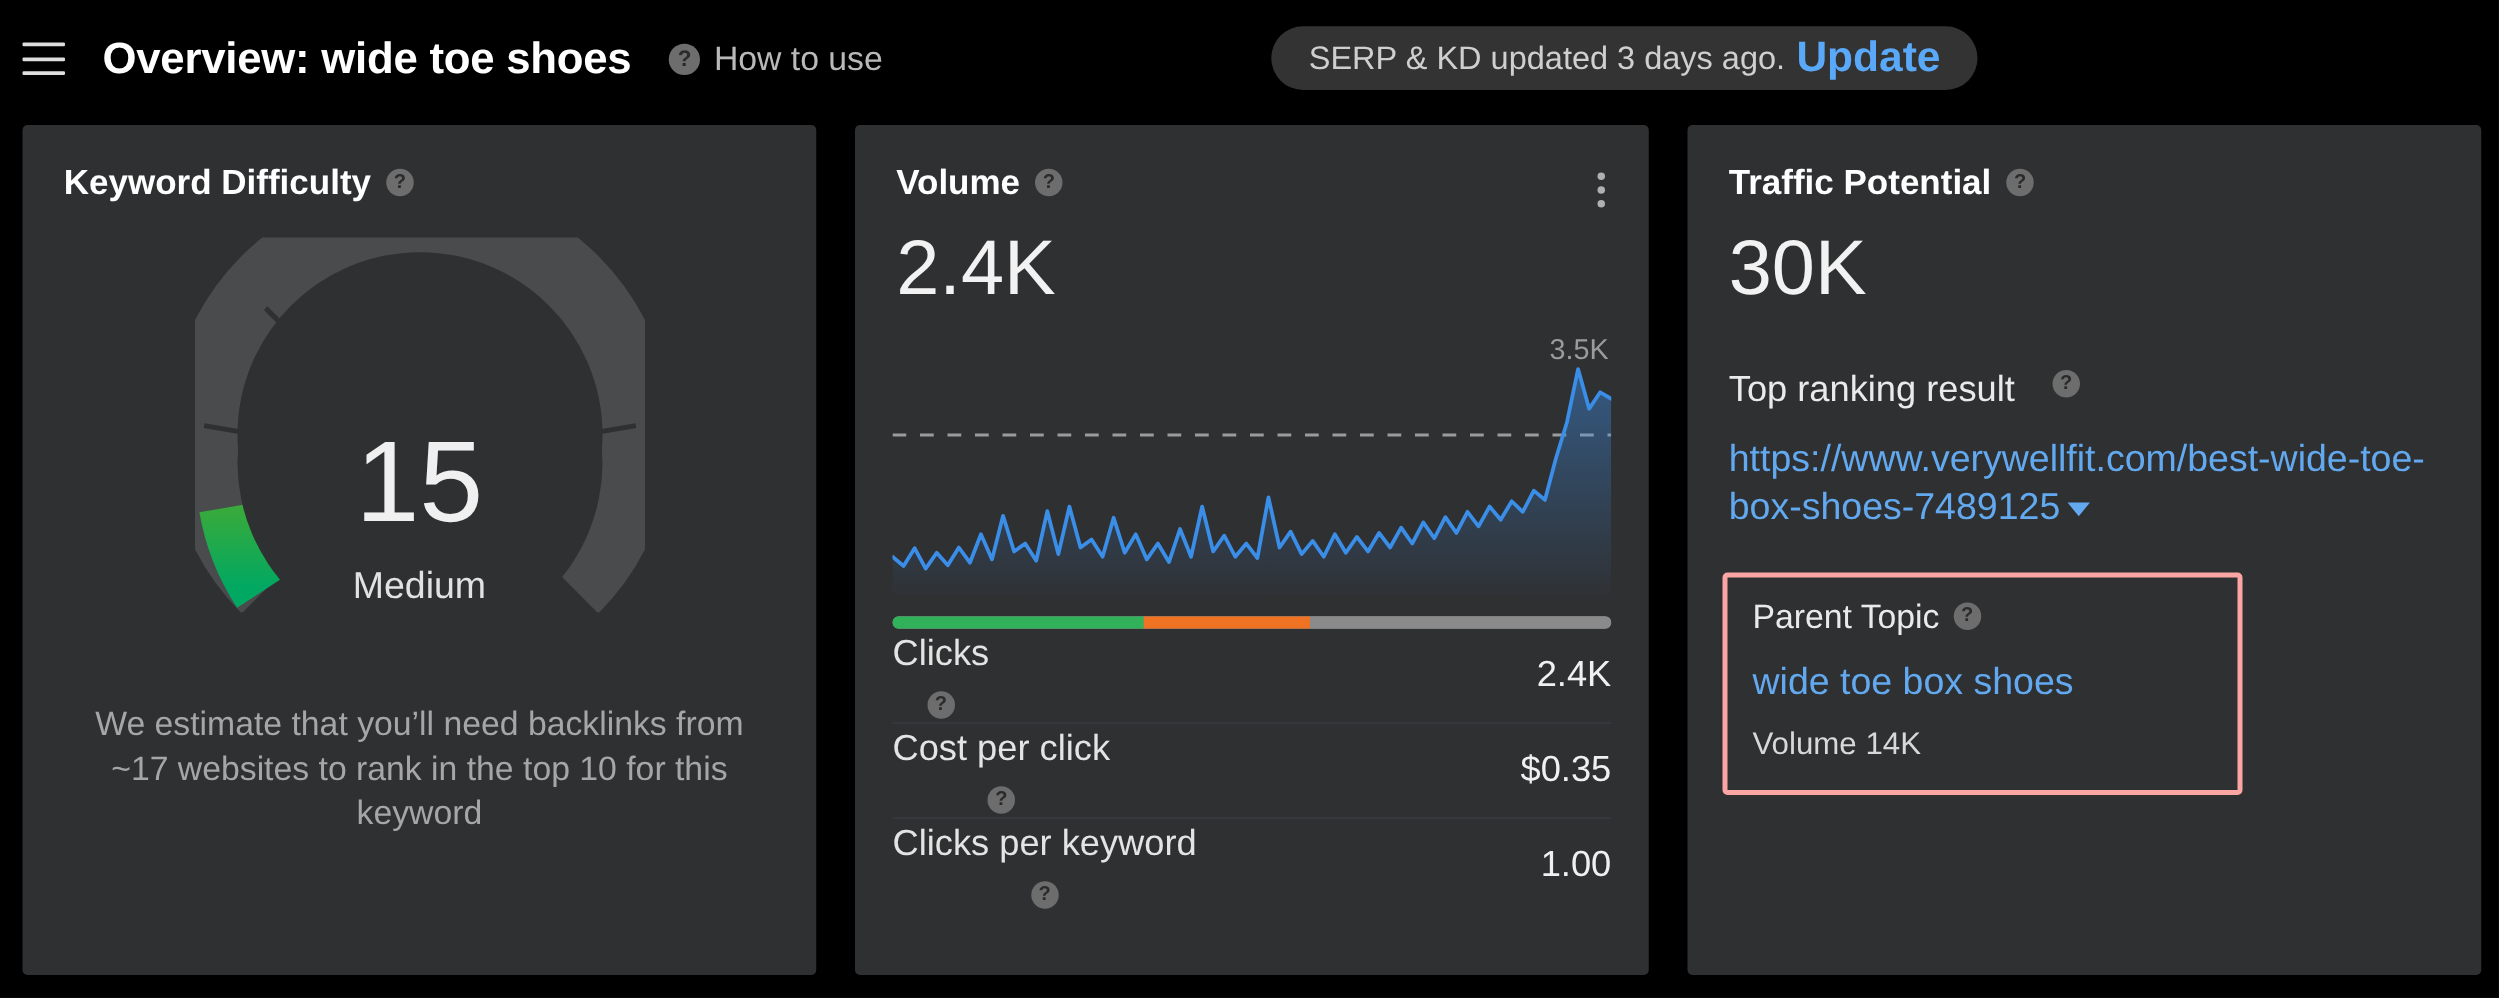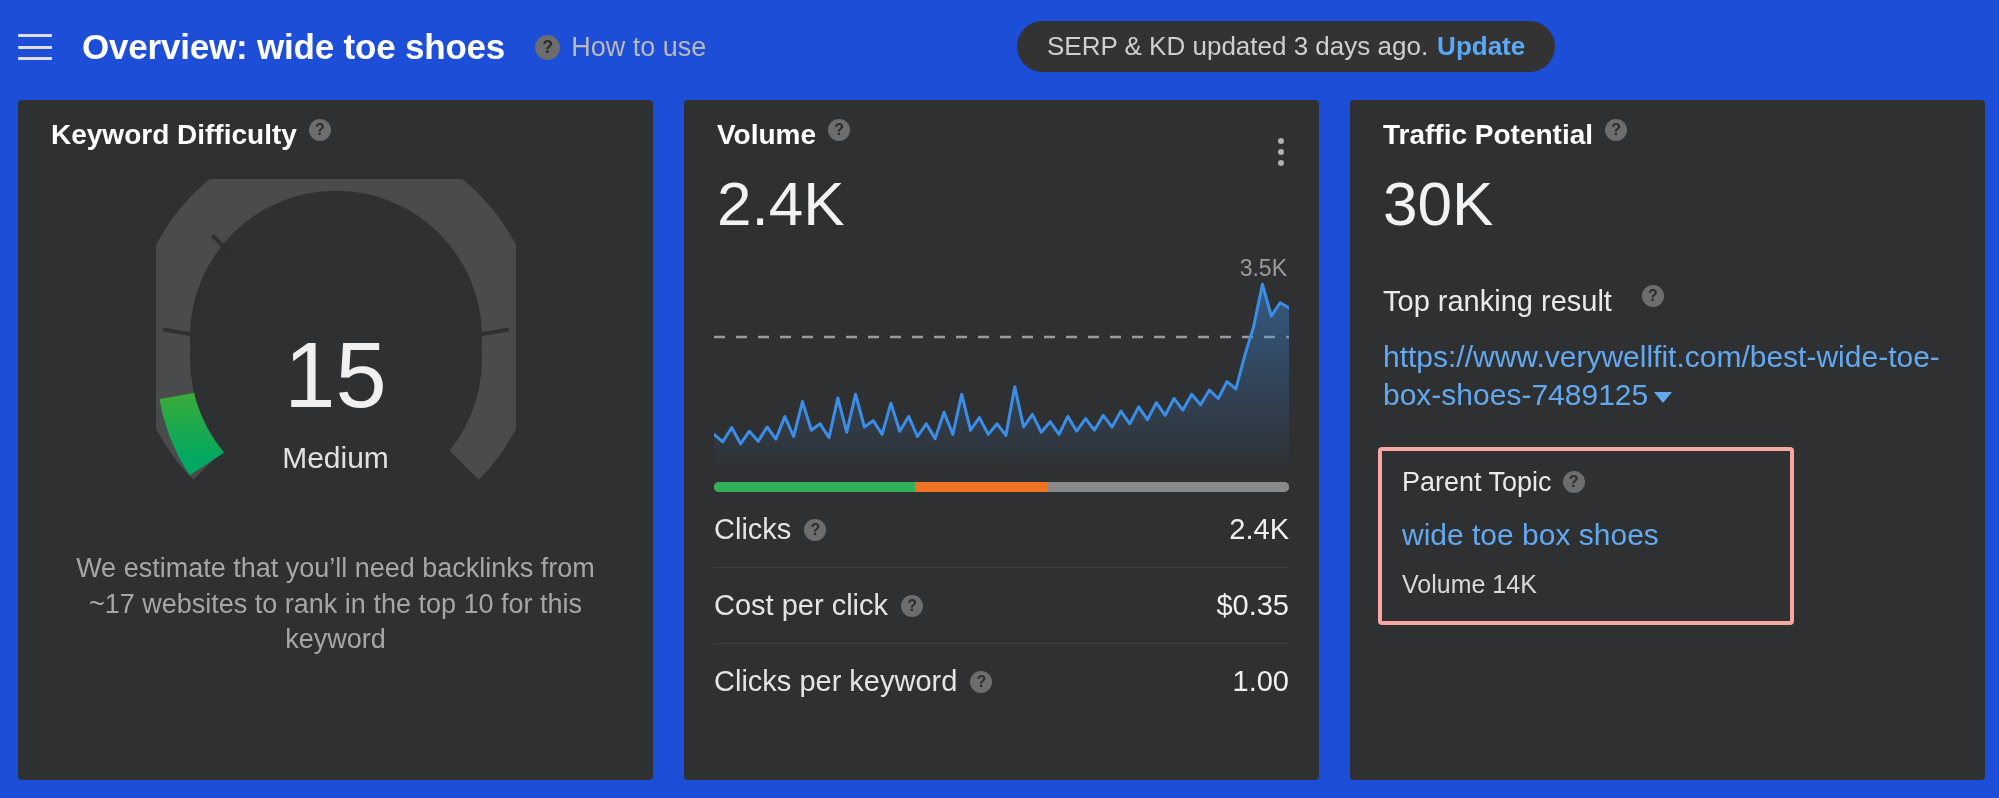--- a/index.html
+++ b/index.html
@@ -3,21 +3,21 @@
 <meta charset="utf-8">
 <style>
   html,body{margin:0;padding:0;}
   body{
     width:1999px;height:798px;
     background:#1c1c1c;
     font-family:"Liberation Sans", sans-serif;
     color:#e8e8e8;
     overflow:hidden;
   }
-  .page{position:relative;width:1999px;height:798px;background:#1d4ed8;}
+  .page{position:relative;width:1999px;height:798px;background:#000000;}
 
   
   .header{
     position:absolute;left:0;top:0;width:1999px;height:94px;
     display:flex;align-items:center;
   }
   .hamburger{
     width:34px;height:26px;margin-left:18px;margin-right:30px;
     display:flex;flex-direction:column;justify-content:space-between;
     cursor:pointer;flex:0 0 auto;
@@ -38,36 +38,36 @@
     flex:0 0 auto;display:inline-block;
   }
   .qmark.sm{width:22px;height:22px;line-height:22px;font-size:16px;}
   .update-pill{
     position:absolute;left:1017px;top:21px;
     height:51px;border-radius:26px;background:#333333;
     display:flex;align-items:center;padding:0 30px;white-space:nowrap;
     cursor:pointer;
   }
   .update-pill .txt{font-size:26px;color:#cfcfcf;}
-  .update-pill .act{font-size:26px;color:#5aa9f8;font-weight:bold;margin-left:9px;}
+  .update-pill .act{font-size:34px;color:#5aa9f8;font-weight:bold;margin-left:9px;}
 
   
   .cards{position:absolute;left:0;top:100px;width:1999px;height:690px;}
   .card{
     position:absolute;top:0;background:#2f3032;border-radius:4px;height:680px;
     overflow:hidden;
   }
   .card-kd{left:18px;width:635px;}
   .card-vol{left:684px;width:635px;}
   .card-tp{left:1350px;width:635px;}
 
   .card-title{
-    display:flex;align-items:flex-start;gap:12px;
+    display:flex;align-items:center;gap:12px;
     font-size:28px;font-weight:bold;color:#ffffff;
-    margin:19px 0 0 33px;
+    margin:30px 0 0 33px;
   }
   .card-kebab{
     position:absolute;right:34px;top:38px;width:8px;cursor:pointer;
     display:flex;flex-direction:column;gap:5px;align-items:center;
   }
   .card-kebab i{width:6px;height:6px;border-radius:50%;background:#b0b0b0;display:block;}
 
   .big-value{
     font-size:62px;color:#f2f2f2;margin:22px 0 0 33px;line-height:1;
     font-weight:normal;
@@ -101,21 +101,21 @@
   }
   .seg-bar .s1{background:#31b15a;}
   .seg-bar .s2{background:#ef7322;}
   .seg-bar .s3{background:#8a8a8a;}
 
   .vrow{
     margin:0 30px;height:75px;display:flex;align-items:center;
     justify-content:space-between;border-bottom:1px solid #3c3d40;
   }
   .vrow:last-child{border-bottom:none;}
-  .vrow-left{display:flex;align-items:center;gap:13px;}
+  .vrow-left{display:flex;align-items:center;gap:13px;flex-direction:column;}
   .vrow-label{font-size:29px;color:#e4e4e4;}
   .vrow-val{font-size:29px;color:#f0f0f0;}
 
   
   .tp-sub{
     display:flex;align-items:flex-start;gap:30px;
     margin:50px 0 0 33px;font-size:29px;color:#eaeaea;
   }
   .tp-url{
     margin:20px 33px 1px 33px;font-size:30px;line-height:1.28;color:#62a9f0;

